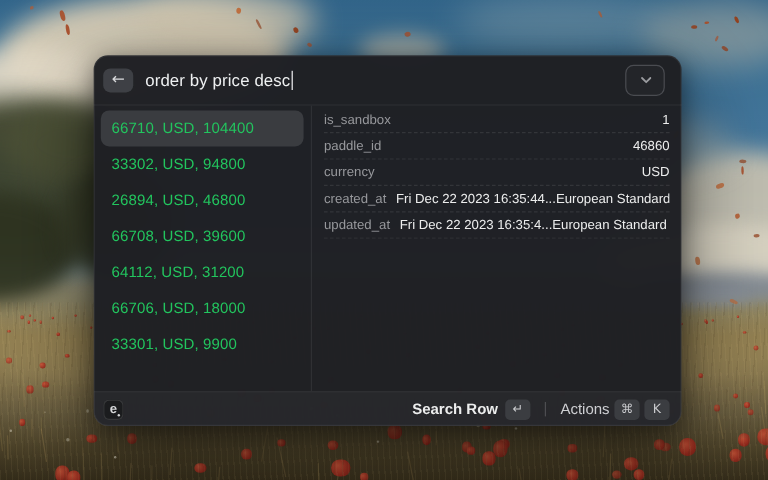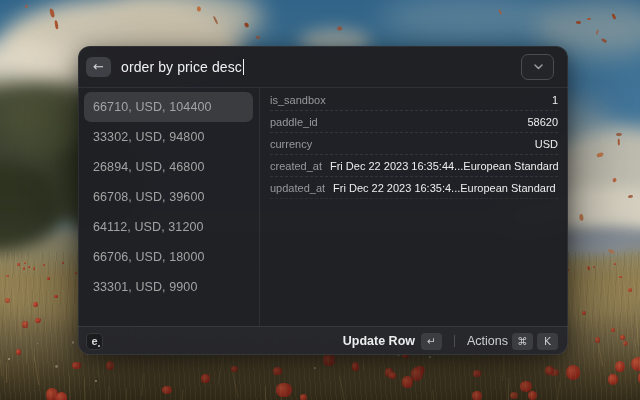--- a/index.html
+++ b/index.html
@@ -44,21 +44,21 @@
     vertical-align:-3px;}
   .mode-dd{display:flex;align-items:center;gap:9px;height:24px;padding:0 10px 0 12px;
     border:1px solid #4a4c51;border-radius:7px;background:rgba(255,255,255,.02);
     font-size:12px;color:#dcdde0;}
   .mode-dd svg{display:block;}
 
   .content{position:absolute;top:42px;left:0;right:0;height:238px;display:flex;overflow:hidden;}
   .list{width:182px;box-sizing:border-box;padding:4px 6px 0 6px;overflow:hidden;
     border-right:1px solid rgba(255,255,255,.07);}
   .list-item{height:30px;display:flex;align-items:center;border-radius:7px;
-    padding:0 9px;font-size:12.5px;color:#a3a3a3;letter-spacing:.1px;white-space:nowrap;}
+    padding:0 9px;font-size:12.5px;color:#22c55e;letter-spacing:.1px;white-space:nowrap;}
   .list-item.sel{background:#3a3c40;}
   .detail{flex:1;min-width:0;padding:1px 10px 0 10px;}
   .d-row{height:21px;display:flex;align-items:center;gap:8px;
     border-bottom:1px dashed rgba(255,255,255,.09);}
   .d-row:last-child{border-bottom:1px dashed rgba(255,255,255,.06);}
   .d-key{font-size:11px;color:#97989c;white-space:nowrap;}
   .d-val{flex:1;font-size:11px;font-weight:500;color:#eceded;text-align:right;
     white-space:nowrap;overflow:hidden;}
 
   .ftr{position:absolute;left:0;right:0;bottom:0;height:29px;border-radius:0 0 12px 12px;
@@ -335,42 +335,42 @@
           <div class="list-item">66706, USD, 18000</div>
           <div class="list-item">33301, USD, 9900</div>
         </div>
       <div class="detail" id="detail">
           <div class="d-row">
             <span class="d-key">is_sandbox</span>
             <span class="d-val">1</span>
           </div>
           <div class="d-row">
             <span class="d-key">paddle_id</span>
-            <span class="d-val">58620</span>
+            <span class="d-val">46860</span>
           </div>
           <div class="d-row">
             <span class="d-key">currency</span>
             <span class="d-val">USD</span>
           </div>
           <div class="d-row">
             <span class="d-key">created_at</span>
             <span class="d-val">Fri Dec 22 2023 16:35:44...European Standard Time)</span>
           </div>
           <div class="d-row">
             <span class="d-key">updated_at</span>
             <span class="d-val">Fri Dec 22 2023 16:35:4...European Standard Time)</span>
           </div>
         </div>
     </div>
 
     <div class="ftr">
       <div class="app-badge">e</div>
       <div class="ftr-right">
         <div style="display:flex;align-items:center;gap:6px">
-          <span class="primary-label">Update Row</span>
+          <span class="primary-label">Search Row</span>
           <kbd>↵</kbd>
         </div>
         <span class="vsep"></span>
         <div style="display:flex;align-items:center;gap:4px">
           <span class="actions-label">Actions</span>
           <kbd>⌘</kbd>
           <kbd>K</kbd>
         </div>
       </div>
     </div>

